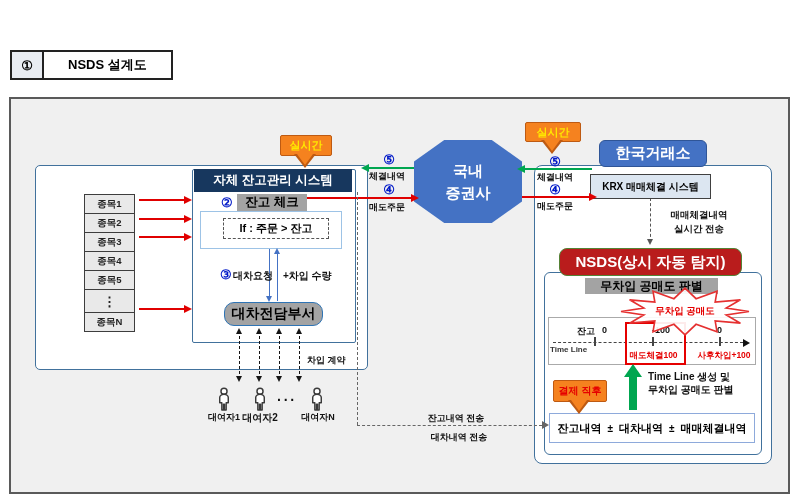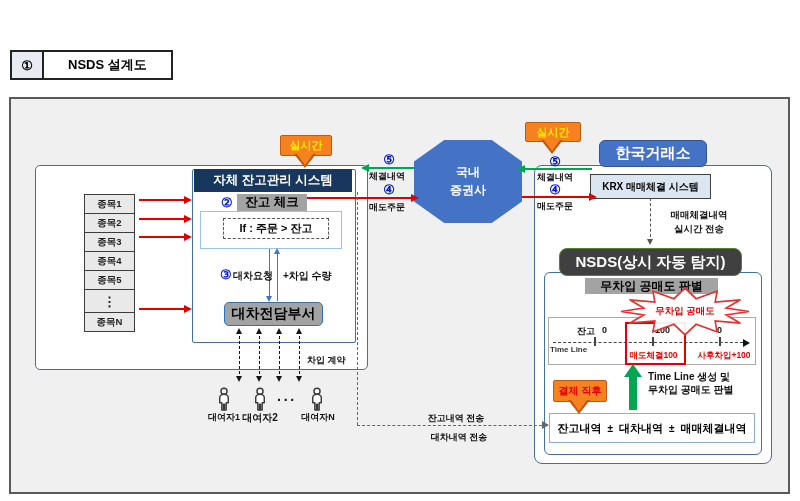--- a/index.html
+++ b/index.html
@@ -120,21 +120,21 @@
     </div>
     <div class="abs" style="left:189px;top:112px;width:140px;height:36px;border:1px solid #9DC3E6;z-index:2;"></div>
     <div class="abs c" style="left:212px;top:119px;width:104px;height:19px;border:1.2px dashed #555;background:#fff;font-size:11px;font-weight:bold;z-index:3;">
       <span>If : 주문 &gt; 잔고</span>
     </div>
     <div class="vb down" style="left:258px;top:150px;height:50px;z-index:3;"></div>
     <div class="vb up" style="left:266px;top:152px;height:50px;z-index:3;"></div>
     <div class="t num" style="left:209px;top:168px;font-size:13px;z-index:3;">③</div>
     <div class="t" style="left:222px;top:170px;font-size:10px;z-index:3;">대차요청</div>
     <div class="t" style="left:272px;top:170px;font-size:10px;z-index:3;">+차입 수량</div>
-    <div class="abs c lightblue" style="left:213px;top:203px;width:97px;height:22px;border:1.6px solid #2E74B5;border-radius:5px;font-size:14px;font-weight:bold;z-index:3;">
+    <div class="abs c lightblue" style="left:213px;top:203px;width:97px;height:22px;border:1.6px solid #2E74B5;border-radius:10px;font-size:14px;font-weight:bold;z-index:3;">
       <span>대차전담부서</span>
     </div>
 
     <div class="dbl" style="left:228px;top:232px;height:48px;"></div>
     <div class="dbl" style="left:248px;top:232px;height:48px;"></div>
     <div class="dbl" style="left:268px;top:232px;height:48px;"></div>
     <div class="dbl" style="left:288px;top:232px;height:48px;"></div>
     <div class="t" style="left:296px;top:255px;font-size:9px;z-index:3;">차입 계약</div>
 
     <div class="person" style="left:205px;top:288px;">
@@ -159,21 +159,21 @@
     <div class="t c" style="left:193px;top:312px;width:40px;font-size:9px;">대여자1</div>
     <div class="t c" style="left:229px;top:312px;width:40px;font-size:10px;text-align:right;">대여자2</div>
     <div class="t c" style="left:287px;top:312px;width:40px;font-size:9px;">대여자N</div>
 
     <div class="dashline" style="left:346px;top:93px;height:233px;border-left:1.4px dashed #666;"></div>
     <div class="dashline" style="left:346px;top:326px;width:185px;border-top:1.4px dashed #666;"></div>
     <div class="abs" style="left:531px;top:322px;width:0;height:0;border-left:7px solid #666;border-top:4px solid transparent;border-bottom:4px solid transparent;z-index:8;"></div>
     <div class="t c" style="left:405px;top:313px;width:80px;font-size:9px;z-index:8;">잔고내역 전송</div>
     <div class="t c" style="left:408px;top:332px;width:80px;font-size:9px;z-index:8;">대차내역 전송</div>
 
-    <div class="abs c" style="left:403px;top:41px;width:108px;height:83px;background:#4472C4;color:#fff;font-weight:bold;font-size:12px;line-height:1.45;clip-path:polygon(28% 0,72% 0,100% 26%,100% 74%,72% 100%,28% 100%,0 74%,0 26%);z-index:4;">
+    <div class="abs c" style="left:403px;top:41px;width:108px;height:83px;background:#4472C4;color:#fff;font-weight:bold;font-size:15px;line-height:1.45;clip-path:polygon(28% 0,72% 0,100% 26%,100% 74%,72% 100%,28% 100%,0 74%,0 26%);z-index:4;">
       <div>
         <div>국내</div>
         <div>증권사</div>
       </div>
     </div>
 
     <div class="t num c" style="left:364px;top:53px;width:28px;font-size:13px;">⑤</div>
     <div class="hline green" style="left:357px;top:68px;width:46px;"></div>
     <div class="t c" style="left:352px;top:71px;width:48px;font-size:9px;">체결내역</div>
     <div class="t num c" style="left:364px;top:83px;width:28px;font-size:13px;">④</div>
@@ -196,21 +196,21 @@
     <div class="blue-head" style="left:588px;top:41px;width:106px;height:25px;font-size:15px;">
       <span>한국거래소</span>
     </div>
     <div class="abs c" style="left:579px;top:75px;width:119px;height:23px;background:#DCE6F1;border:1.2px solid #404040;font-size:10px;font-weight:bold;z-index:3;">
       <span>KRX 매매체결 시스템</span>
     </div>
     <div class="dashdown" style="left:639px;top:99px;height:44px;z-index:2;"></div>
     <div class="t c" style="left:646px;top:110px;width:84px;font-size:9.5px;z-index:2;">매매체결내역</div>
     <div class="t c" style="left:646px;top:124px;width:84px;font-size:9.5px;z-index:2;">실시간 전송</div>
 
-    <div class="abs c" style="left:548px;top:149px;width:181px;height:26px;background:#404040;border:1px solid #548235;border-radius:8px;color:#fff;font-weight:bold;font-size:15px;z-index:4;">
+    <div class="abs c" style="left:548px;top:149px;width:181px;height:26px;background:#b91c1c;border:1px solid #548235;border-radius:8px;color:#fff;font-weight:bold;font-size:15px;z-index:4;">
       <span>NSDS(상시 자동 탐지)</span>
     </div>
     <div class="panel" style="left:533px;top:173px;width:216px;height:181px;border-radius:6px;z-index:2;"></div>
     <div class="abs c lightblue" style="left:574px;top:179px;width:133px;height:16px;font-size:12px;font-weight:bold;z-index:3;">
       <span>무차입 공매도 판별</span>
     </div>
 
     <div class="abs" style="left:537px;top:218px;width:206px;height:46px;background:#fff;border:1px solid #aaa;z-index:3;"></div>
     <div class="t" style="left:566px;top:226px;font-size:9px;z-index:4;">잔고</div>
     <div class="t" style="left:591px;top:226px;font-size:9px;z-index:4;">0</div>

